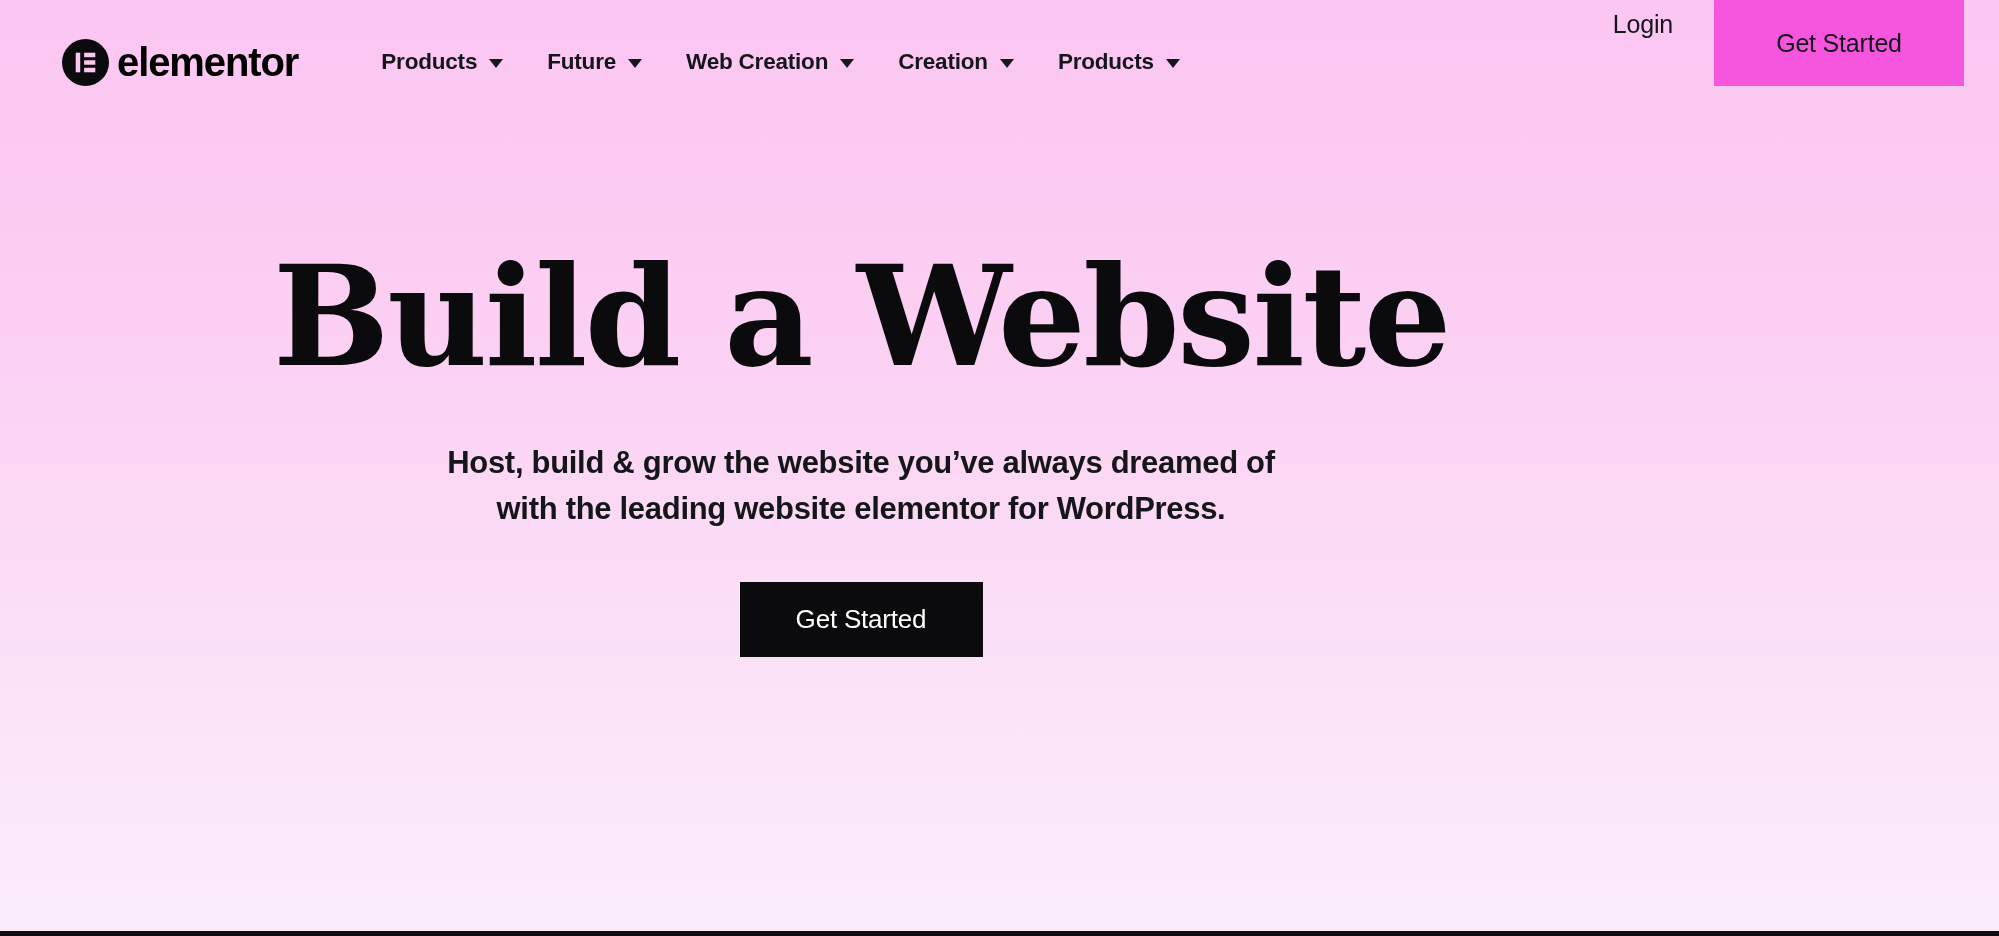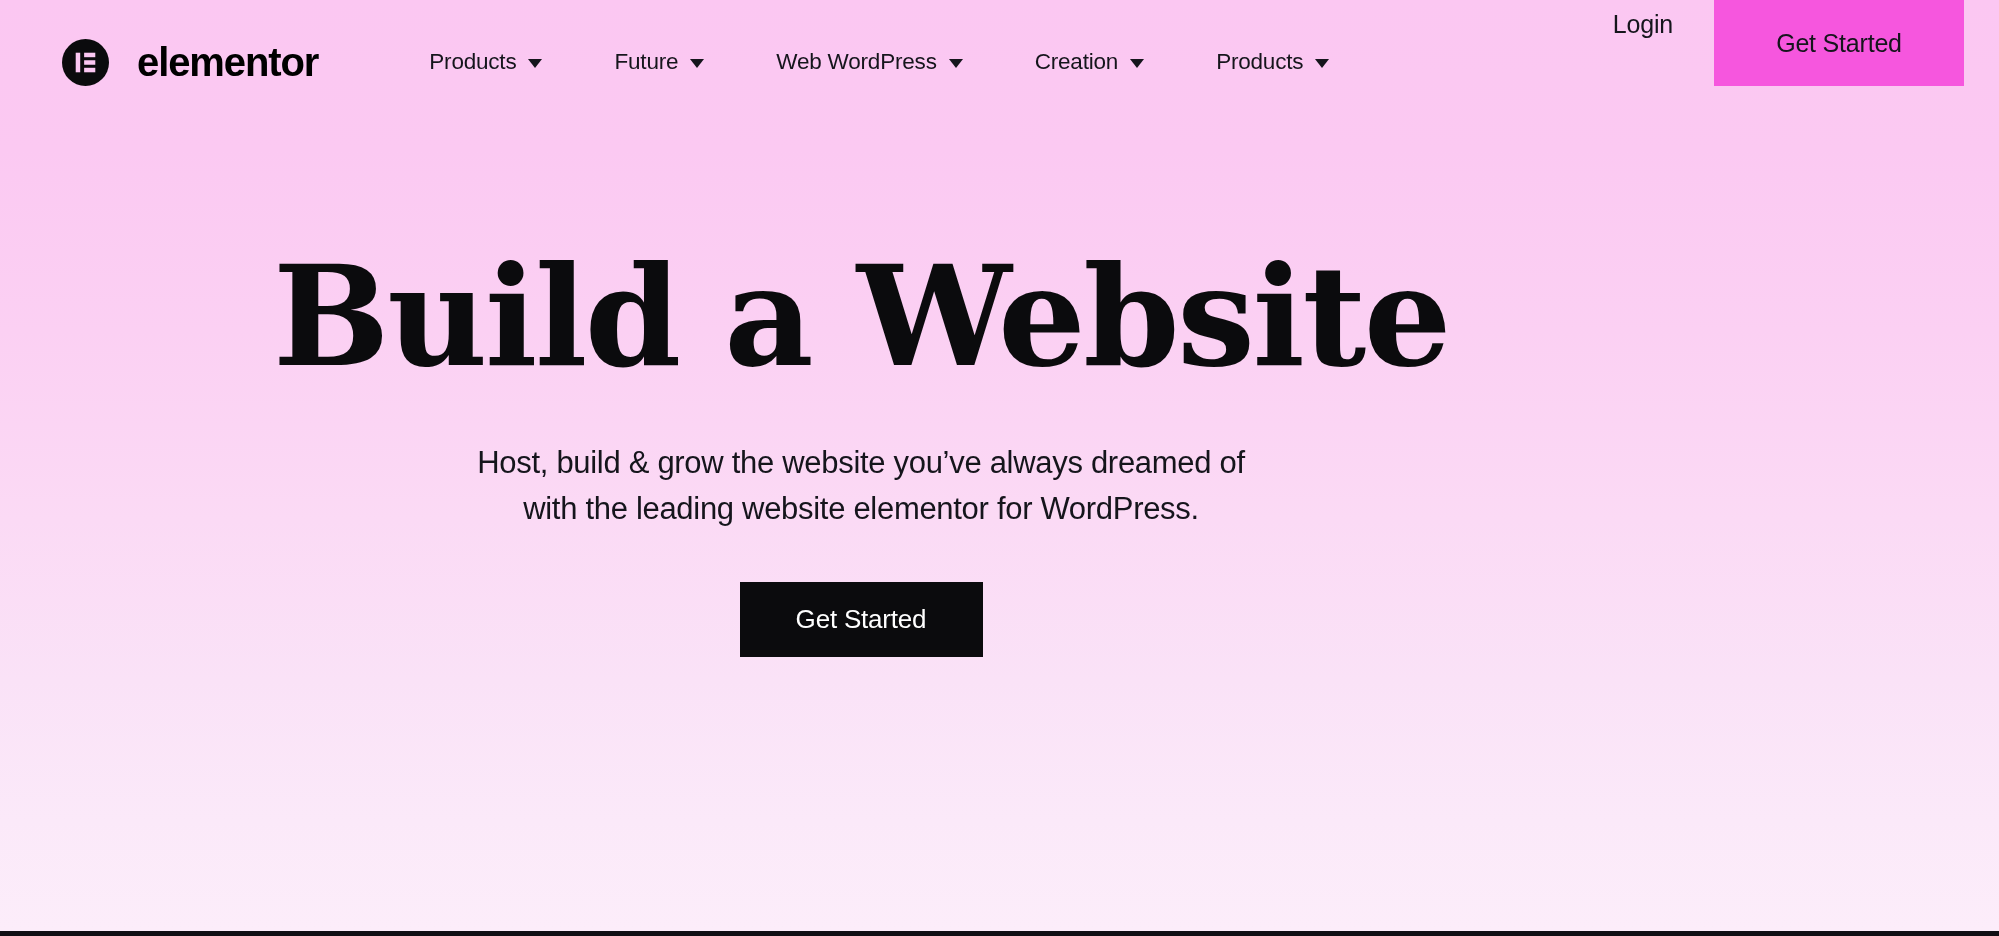--- a/index.html
+++ b/index.html
@@ -38,21 +38,21 @@
     width: 1999px;
     height: 124px;
     display: flex;
     align-items: center;
     box-sizing: border-box;
   }
 
   .brand {
     display: flex;
     align-items: center;
-    gap: 28px;
+    gap: 8px;
     margin-left: 62px;
     text-decoration: none;
   }
   .brand-mark {
     width: 47px;
     height: 47px;
     display: block;
     flex: 0 0 auto;
   }
   .brand-name {
@@ -73,24 +73,23 @@
   .nav-item {
     display: flex;
     align-items: center;
     gap: 12px;
     padding: 10px 22px;
     cursor: pointer;
     white-space: nowrap;
   }
   .nav-label {
     font-size: 22.5px;
-    font-weight: 400;
-    color: #15151C;
-    letter-spacing: -0.2px;
-    margin-left: 28px;
+    font-weight: 700;
+    color: #15151C;
+    letter-spacing: -0.2px;
   }
   .caret {
     width: 0;
     height: 0;
     border-left: 7.5px solid transparent;
     border-right: 7.5px solid transparent;
     border-top: 9px solid #15151C;
     display: block;
     margin-top: 3px;
   }
@@ -148,20 +147,21 @@
   .hero-heading .line {
     display: block;
   }
   .hero-sub {
     margin: 0;
     padding-top: 58px;
     font-size: 31px;
     line-height: 1.48;
     color: #15151C;
     letter-spacing: -0.3px;
+    font-weight: bold;
   }
   .hero-sub .line {
     display: block;
   }
   .hero-cta-wrap {
     padding-top: 51px;
   }
   .hero-cta {
     display: inline-flex;
     align-items: center;
@@ -210,21 +210,21 @@
     <nav class="main-nav">
       <div class="nav-item">
         <span class="nav-label">Products</span>
         <span class="caret"></span>
       </div>
       <div class="nav-item">
         <span class="nav-label">Future</span>
         <span class="caret"></span>
       </div>
       <div class="nav-item">
-        <span class="nav-label">Web WordPress</span>
+        <span class="nav-label">Web Creation</span>
         <span class="caret"></span>
       </div>
       <div class="nav-item">
         <span class="nav-label">Creation</span>
         <span class="caret"></span>
       </div>
       <div class="nav-item">
         <span class="nav-label">Products</span>
         <span class="caret"></span>
       </div>

